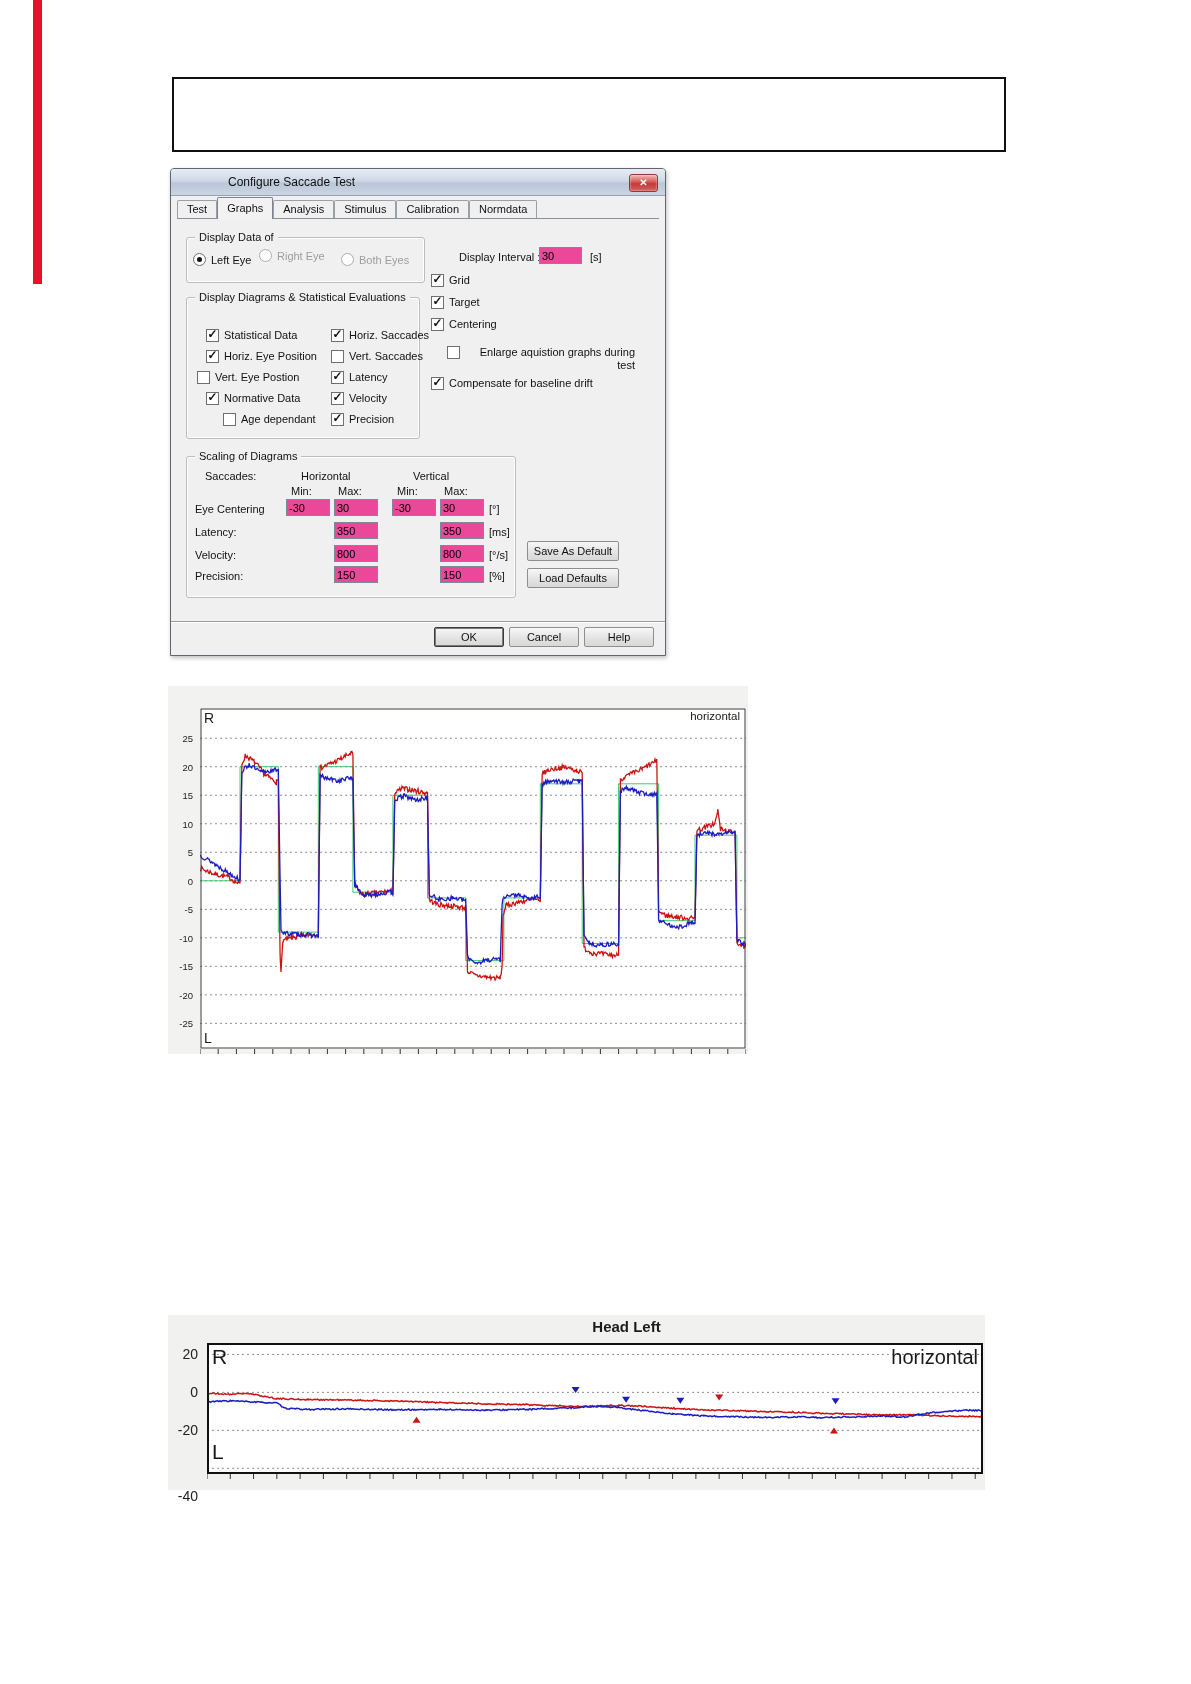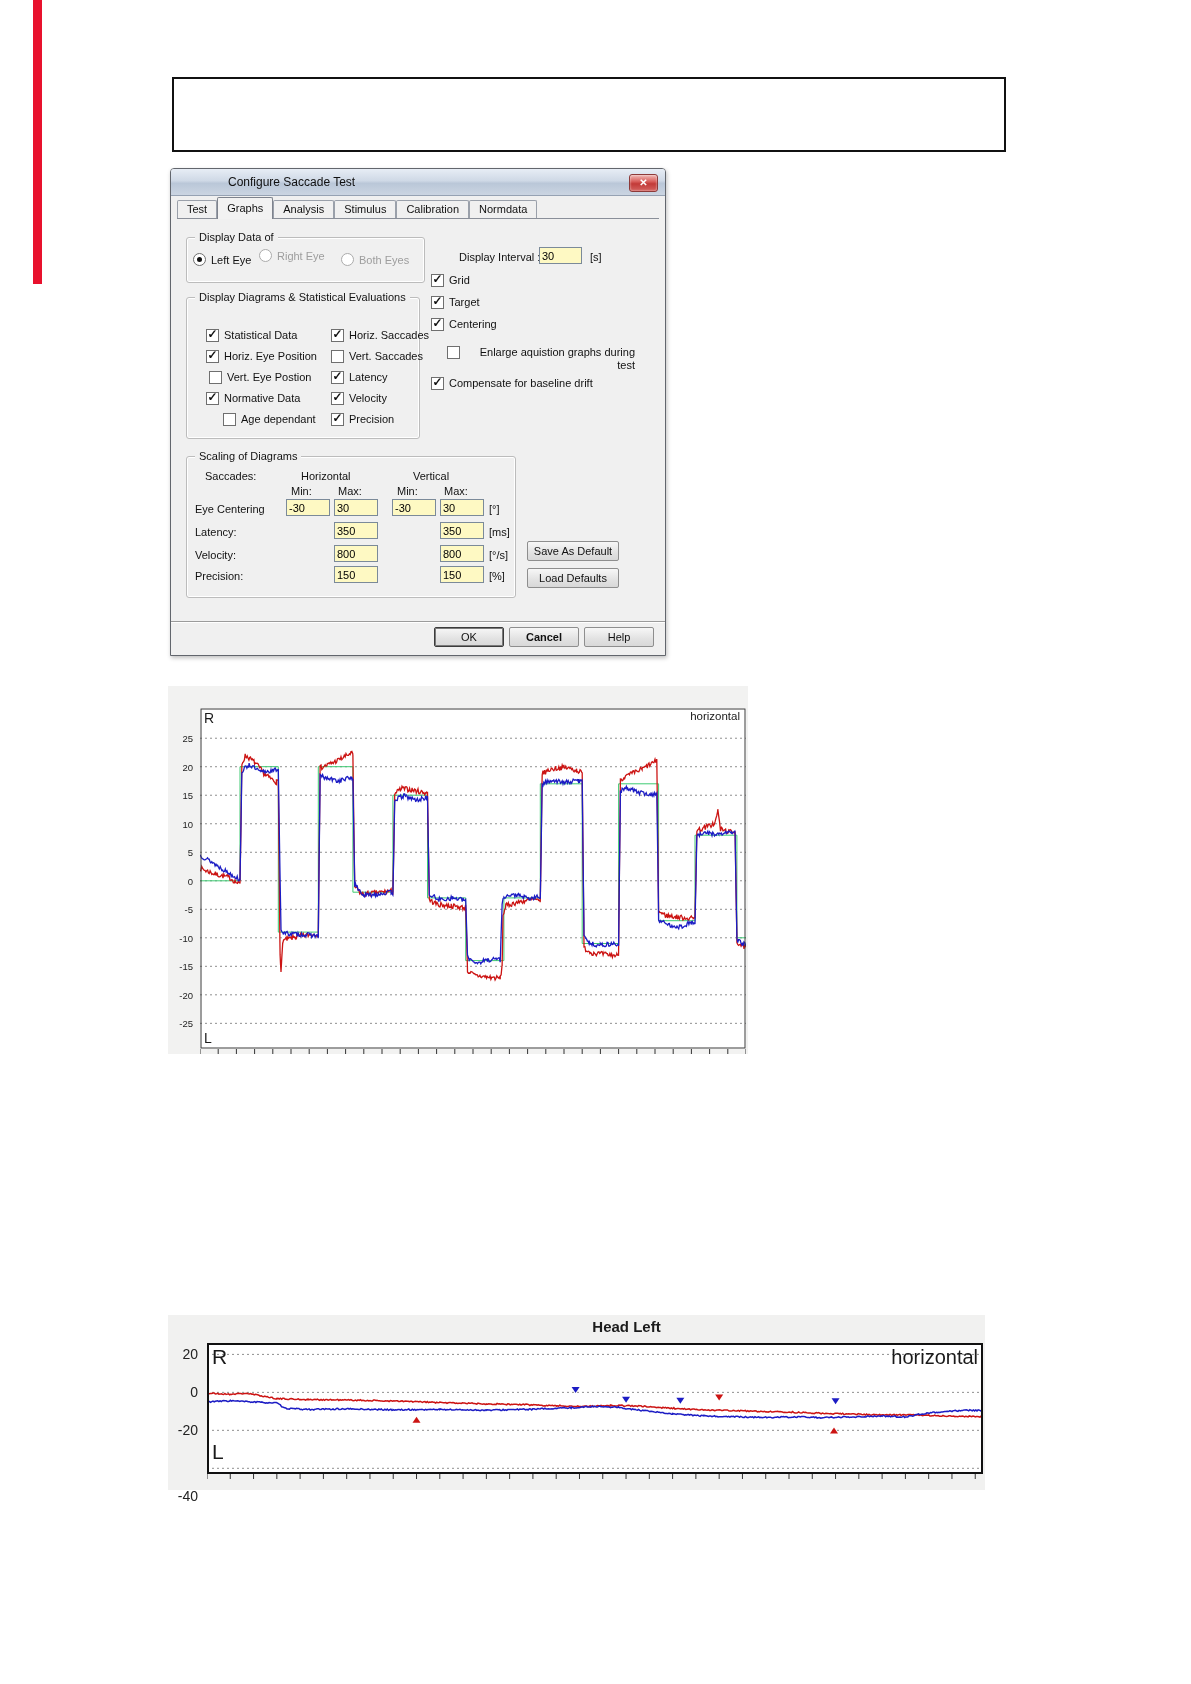--- a/index.html
+++ b/index.html
@@ -37,21 +37,21 @@
   .radio{position:absolute;display:flex;align-items:center;gap:5px;}
   .radio .dot{width:11px;height:11px;border-radius:50%;background:#fff;border:1px solid #6f6f6f;position:relative;flex:none;}
   .radio[data-on="true"] .dot::after{content:"";position:absolute;left:3px;top:3px;width:5px;height:5px;border-radius:50%;background:#111;}
   .radio[data-enabled="false"]{color:#9d9d9d;}
   .radio[data-enabled="false"] .dot{border-color:#ababab;}
 
   .check{position:absolute;display:flex;align-items:flex-start;gap:5px;line-height:13px;}
   .check .box{width:11px;height:11px;background:#fff;border:1px solid #6f6f6f;flex:none;
               font-size:12px;font-weight:bold;line-height:9px;text-align:center;color:#101010;overflow:visible;}
   .fieldlabel{position:absolute;white-space:nowrap;}
-  .tbox{position:absolute;border:1px solid #7b8a99;background:#fef9c3;font-size:11px;
+  .tbox{position:absolute;border:1px solid #7b8a99;background:#ec4899;font-size:11px;
         font-family:"Liberation Sans", sans-serif;padding:0 2px;box-sizing:border-box;}
   .btn{position:absolute;background:linear-gradient(180deg,#f7f7f7,#e2e2e2 60%,#d8d8d8);
        border:1px solid #8e8e8e;border-radius:2px;text-align:center;font-size:11px;color:#111;}
   .btn[data-focused="true"]{border:1px solid #3c3c3c;box-shadow:0 0 0 1px #7a7a7a inset;}
   #dlg-separator{position:absolute;left:0;top:452px;width:494px;height:0;border-top:1px solid #9b9b9b;border-bottom:1px solid #ffffff;}
 
   
   #chart1-panel{position:absolute;left:168px;top:686px;width:580px;height:368px;background:#f2f2f1;}
   #chart2-panel{position:absolute;left:168px;top:1315px;width:817px;height:175px;background:#f1f1f0;}
   .corner{position:absolute;color:#1a1a1a;white-space:nowrap;}
@@ -130,21 +130,21 @@
       <span class="legend">Display Diagrams &amp; Statistical Evaluations</span>
     </div>
     <div class="check" style="left:35px;top:160px;">
       <span class="box">✓</span>
         <span>Statistical Data</span>
       </div>
     <div class="check" style="left:35px;top:181px;">
       <span class="box">✓</span>
         <span>Horiz. Eye Position</span>
       </div>
-    <div class="check" style="left:38px;top:202px;">
+    <div class="check" style="left:26px;top:202px;">
       <span class="box"></span>
         <span>Vert. Eye Postion</span>
       </div>
     <div class="check" style="left:35px;top:223px;">
       <span class="box">✓</span>
         <span>Normative Data</span>
       </div>
     <div class="check" style="left:52px;top:244px;">
       <span class="box"></span>
         <span>Age dependant</span>
@@ -201,21 +201,21 @@
     <span class="fieldlabel" style="left:24px;top:401px;">Precision:</span>
     <input class="tbox" style="left: 163px; top: 397px; width: 44px; height: 17px;" value="150">
     <input class="tbox" style="left: 269px; top: 397px; width: 44px; height: 17px;" value="150">
     <span class="fieldlabel" style="left:318px;top:401px;">[%]</span>
 
     <div class="btn" style="left:356px;top:372px;width:90px;height:18px;line-height:18px;">Save As Default</div>
     <div class="btn" style="left:356px;top:399px;width:90px;height:18px;line-height:18px;">Load Defaults</div>
 
     <div id="dlg-separator"></div>
     <div class="btn" style="left:263px;top:458px;width:68px;height:18px;line-height:18px;" data-focused="true">OK</div>
-    <div class="btn" style="left:338px;top:458px;width:68px;height:18px;line-height:18px;font-weight:bold;">Cancel</div>
+    <div class="btn" style="left:338px;top:458px;width:68px;height:18px;line-height:18px;">Cancel</div>
     <div class="btn" style="left:413px;top:458px;width:68px;height:18px;line-height:18px;">Help</div>
   </div>
 
   <div id="chart1-panel"></div>
   <svg id="chart1-svg" width="546" height="347" style="left:200px;top:708px;">
       <rect x="0" y="0" width="546" height="341" fill="#ffffff"></rect>
       <line x1="0" y1="30.222408026755858" x2="546" y2="30.222408026755858" stroke="#8f8f8f" stroke-width="1" stroke-dasharray="2,3"></line>
       <line x1="0" y1="58.73411371237459" x2="546" y2="58.73411371237459" stroke="#8f8f8f" stroke-width="1" stroke-dasharray="2,3"></line>
       <line x1="0" y1="87.24581939799333" x2="546" y2="87.24581939799333" stroke="#8f8f8f" stroke-width="1" stroke-dasharray="2,3"></line>
       <line x1="0" y1="115.75752508361205" x2="546" y2="115.75752508361205" stroke="#8f8f8f" stroke-width="1" stroke-dasharray="2,3"></line>

